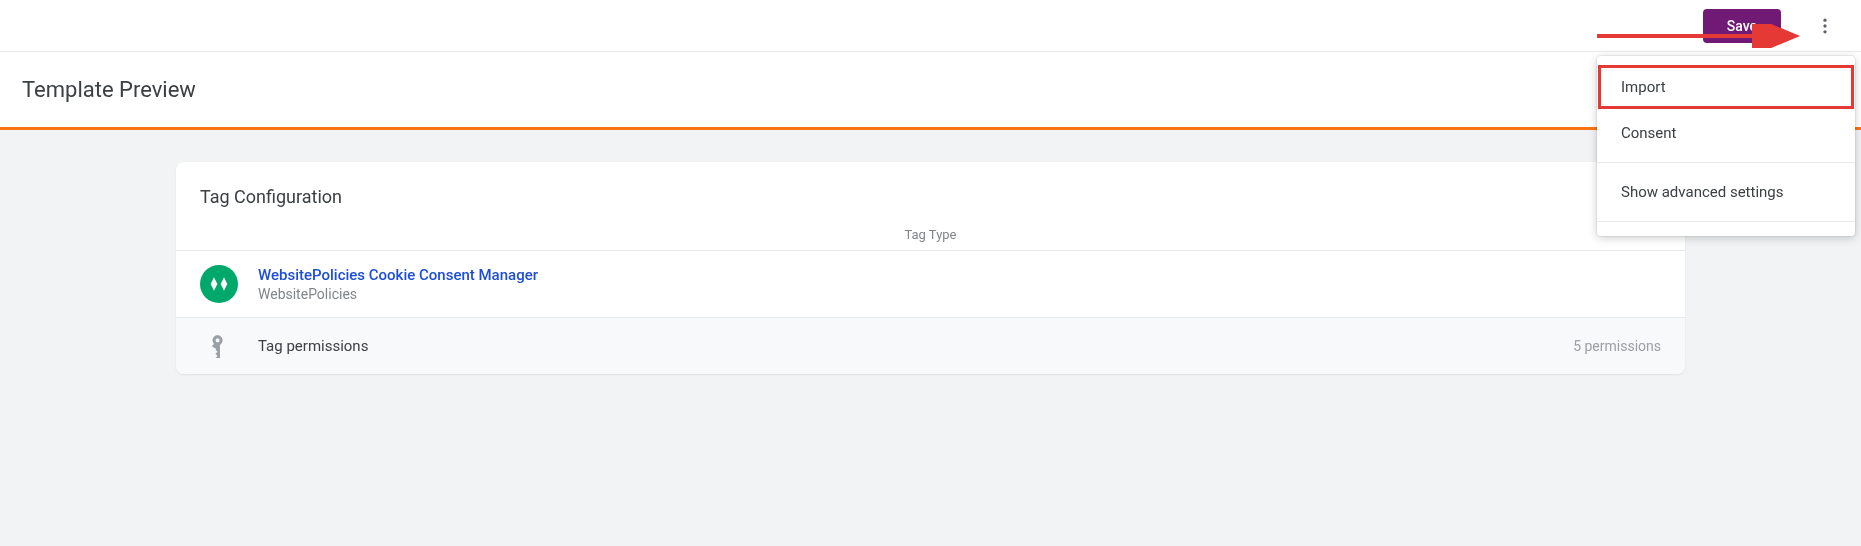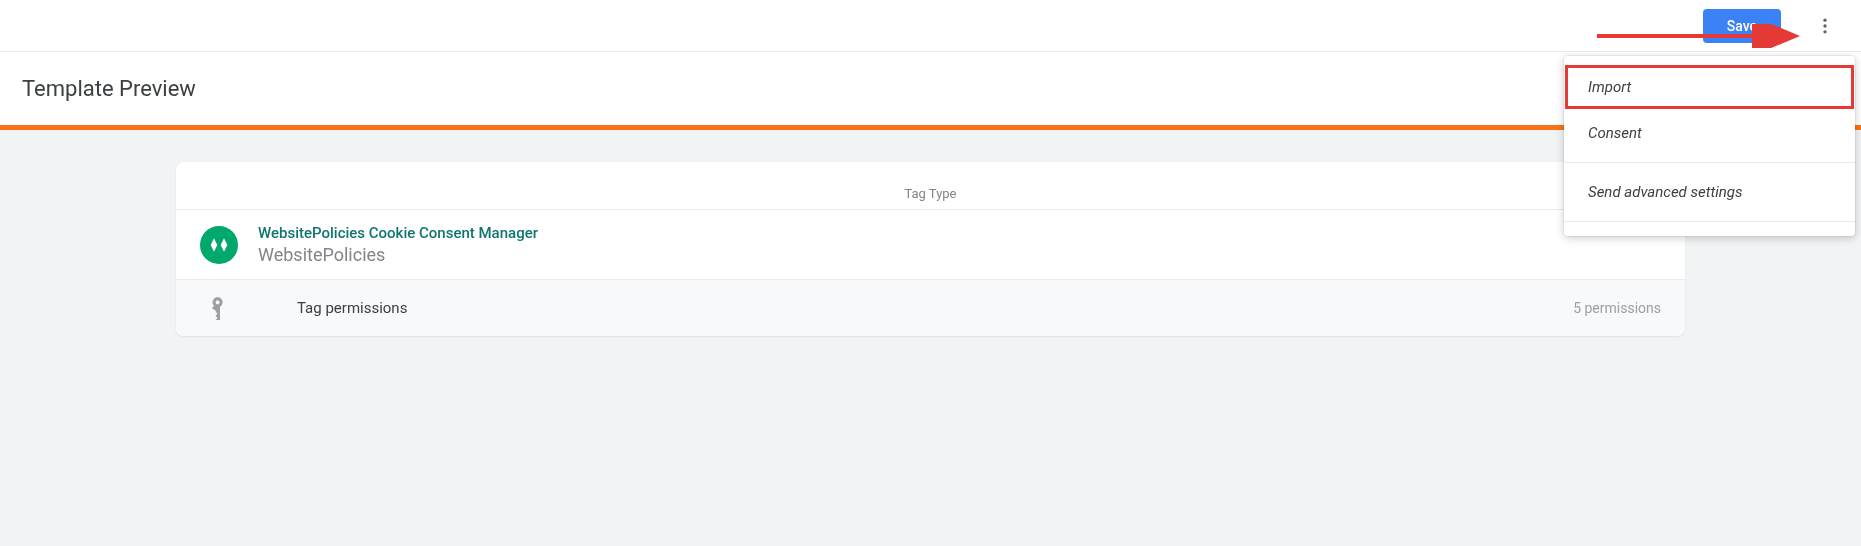--- a/index.html
+++ b/index.html
@@ -13,21 +13,21 @@
       height: 52px;
       border-bottom: 1px solid #e8eaed;
       display: flex;
       align-items: center;
       justify-content: flex-end;
       padding: 0 16px;
       position: relative;
       z-index: 5;
     }
     .save-btn {
-      background: #3b82f6;
+      background: #701a75;
       color: #fff;
       border: none;
       border-radius: 4px;
       padding: 9px 24px;
       font-size: 14px;
       font-weight: 500;
       font-family: inherit;
       cursor: pointer;
       margin-right: 24px;
     }
@@ -39,21 +39,21 @@
       align-items: center;
       justify-content: center;
       cursor: pointer;
     }
     .kebab svg { fill: #5f6368; }
     .subheader {
       height: 78px;
       display: flex;
       align-items: center;
       padding: 0 22px;
-      border-bottom: 5px solid #f97316;
+      border-bottom: 3px solid #f97316;
     }
     .subheader-title {
       font-size: 22px;
       font-weight: 400;
       color: #3c4043;
     }
     .content {
       background: #f1f3f4;
       padding: 32px 0 140px;
       min-height: 420px;
@@ -91,36 +91,35 @@
       display: flex;
       align-items: center;
       justify-content: center;
       margin-right: 20px;
       flex-shrink: 0;
     }
     .tag-icon svg { fill: #fff; }
     .tag-name {
       font-size: 15px;
       font-weight: 500;
-      color: #0f766e;
+      color: #1d4ed8;
     }
     .tag-vendor {
-      font-size: 18px;
+      font-size: 14px;
       color: #80868b;
       margin-top: 2px;
     }
     .perm-row {
       background: #f8f9fa;
       display: flex;
       align-items: center;
       padding: 16px 24px;
       border-top: 1px solid #e8eaed;
       border-bottom-left-radius: 8px;
       border-bottom-right-radius: 8px;
-      gap: 39px;
     }
     .key-icon {
       width: 38px;
       display: flex;
       justify-content: center;
       margin-right: 20px;
       flex-shrink: 0;
     }
     .key-icon svg { fill: #9aa0a6; }
     .perm-label {
@@ -129,27 +128,26 @@
       flex: 1;
     }
     .perm-count {
       font-size: 14px;
       color: #9aa0a6;
     }
     .dropdown {
       position: absolute;
       top: 56px;
       right: 6px;
-      width: 291px;
+      width: 258px;
       background: #fff;
       box-shadow: 0 2px 10px rgba(0,0,0,0.2), 0 0 0 1px rgba(0,0,0,0.05);
       border-radius: 4px;
       padding: 8px 0;
       z-index: 100;
-      font-style: italic;
     }
     .dropdown-item {
       padding: 14px 24px;
       font-size: 15px;
       color: #3c4043;
       cursor: pointer;
     }
     .dropdown-item.highlighted {
       outline: 3px solid #e53935;
       outline-offset: -4px;
@@ -180,20 +178,21 @@
       </svg>
   </div>
 </div>
 
 <div class="subheader">
   <div class="subheader-title">Template Preview</div>
 </div>
 
 <div class="content">
   <div class="card">
+    <div class="card-title">Tag Configuration</div>
     <div class="section-label">Tag Type</div>
     <div class="tag-row">
       <div class="tag-icon">
         <svg width="20" height="20" viewBox="0 0 24 24">
             <path d="M2 12l4-8 4 8-4 8zM14 12l4-8 4 8-4 8z"></path>
           </svg>
       </div>
       <div>
         <div class="tag-name">WebsitePolicies Cookie Consent Manager</div>
         <div class="tag-vendor">WebsitePolicies</div>
@@ -208,21 +207,21 @@
       <div class="perm-label">Tag permissions</div>
       <div class="perm-count">5 permissions</div>
     </div>
   </div>
 </div>
 
 <div class="dropdown" id="dropdown">
     <div class="dropdown-item highlighted">Import</div>
     <div class="dropdown-item">Consent</div>
     <div class="dropdown-sep"></div>
-    <div class="dropdown-item">Send advanced settings</div>
+    <div class="dropdown-item">Show advanced settings</div>
     <div class="dropdown-sep"></div>
   </div>
 
 <svg class="arrow" width="210" height="24">
   <defs>
     <marker id="ah" markerWidth="12" markerHeight="12" refX="10" refY="5" orient="auto">
       <path d="M0,0 L12,5 L0,10 z" fill="#e53935"></path>
     </marker>
   </defs>
   <line x1="0" y1="12" x2="195" y2="12" stroke="#e53935" stroke-width="4" marker-end="url(#ah)"></line>

